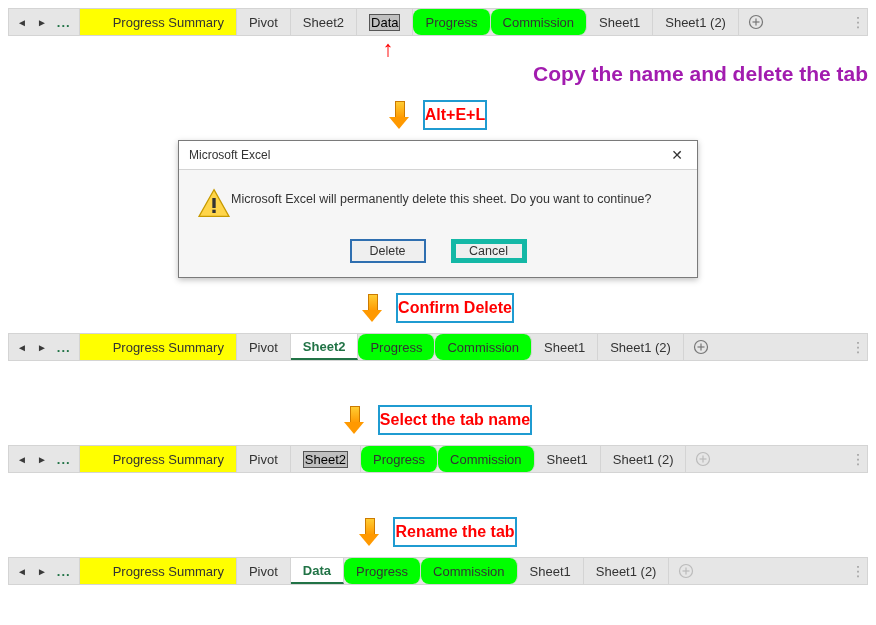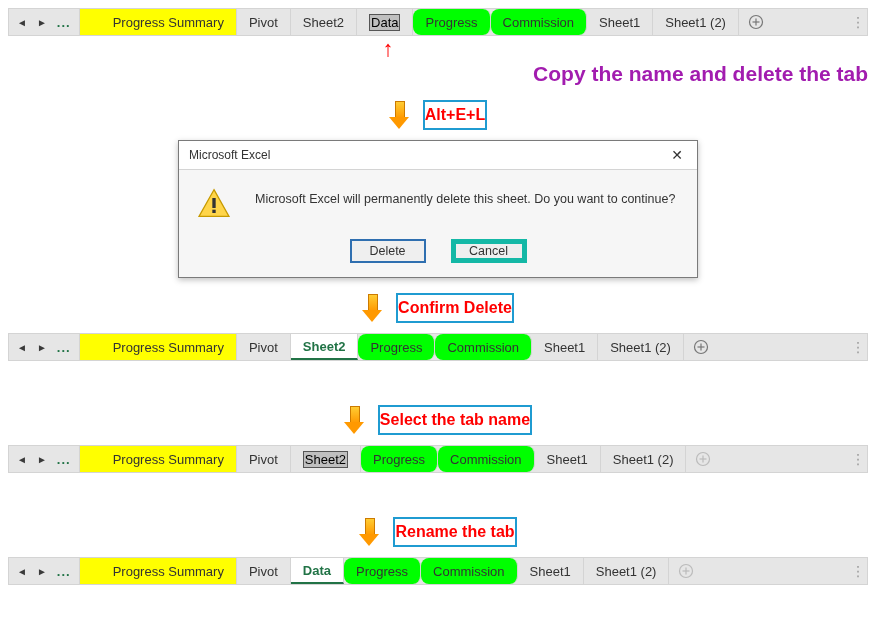--- a/index.html
+++ b/index.html
@@ -110,21 +110,21 @@
     display:flex; justify-content:space-between; align-items:center;
     background:#ffffff;
     padding:6px 8px 6px 10px;
     border-bottom:1px solid #d4d4d4;
     font-size:12px;
   }
   .dialog .titlebar .close{
     font-size:14px; padding:0 6px; cursor:pointer;
   }
   .dialog .body { padding:18px 18px 14px; background:#f6f6f6; }
-  .dialog .row1 { display:flex; gap:24px; align-items:flex-start; }
+  .dialog .row1 { display:flex; gap:0; align-items:flex-start; }
   .dialog .warn-icon svg { width:34px; height:30px; }
   .dialog .msg { font-size:12.5px; padding-top:4px; }
   .dialog .buttons { display:flex; gap:25px; justify-content:center; margin-top:18px; }
   .dialog .btn {
     min-width:76px; height:24px;
     display:flex; align-items:center; justify-content:center;
     background:#efefef; border:5px solid #14b8a6;
     font-size:12.5px; cursor:pointer;
   }
   .dialog .btn.primary { border:2px solid #2f6fb0; }

